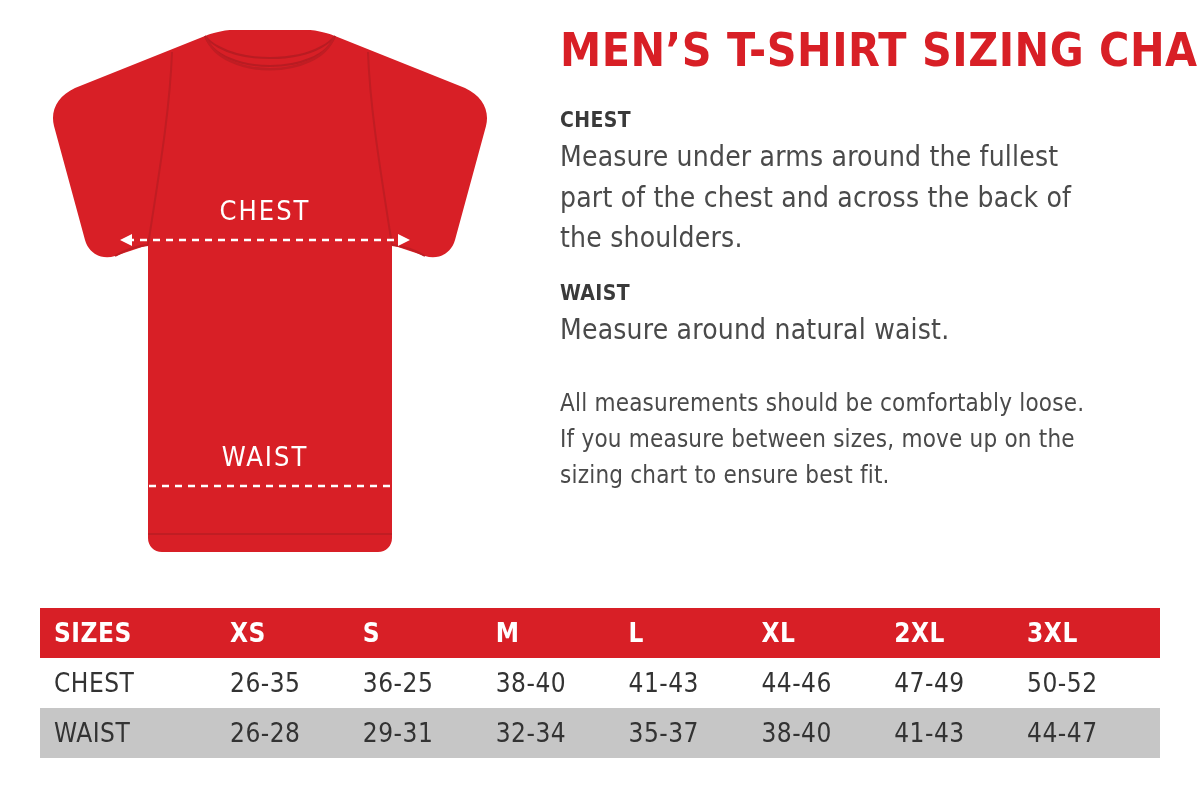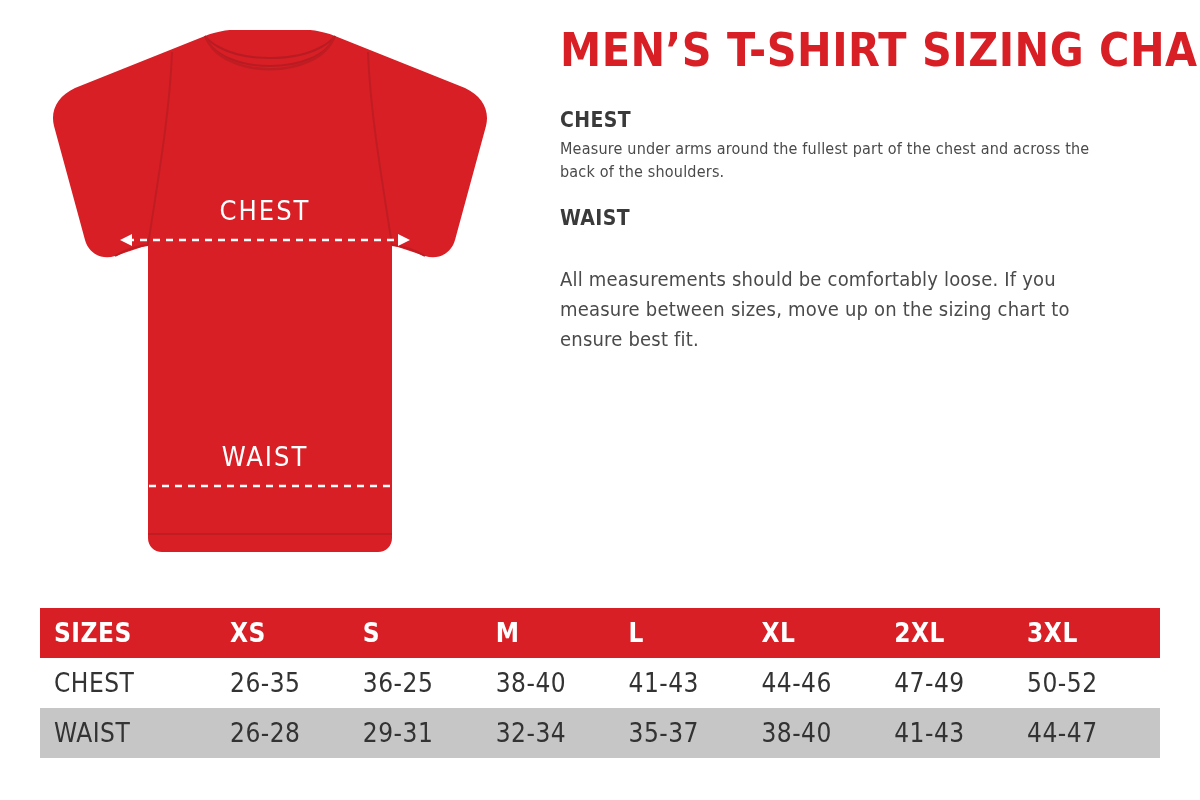--- a/index.html
+++ b/index.html
@@ -55,29 +55,29 @@
     margin-bottom: 22px;
   }
   .section-head {
     font-weight: bold;
     font-size: 21px;
     color: #3a3a3a;
     letter-spacing: 0.4px;
     margin-bottom: 5px;
   }
   .section-body {
-    font-size: 16px;
+    font-size: 28px;
     color: #4a4a4a;
     line-height: 1.45;
     max-width: 540px;
     letter-spacing: 0.2px;
   }
   .note {
     margin-top: 34px;
-    font-size: 20px;
+    font-size: 24px;
     color: #4a4a4a;
     line-height: 1.5;
     max-width: 540px;
     letter-spacing: 0.2px;
   }
 
   
   .size-table {
     position: absolute;
     left: 40px;
@@ -187,20 +187,21 @@
   <div class="info-panel">
     <h1 class="chart-title">MEN’S T-SHIRT SIZING CHART</h1>
 
     <div class="section">
       <div class="section-head">CHEST</div>
       <div class="section-body">Measure under arms around the fullest part of the chest and across the back of the shoulders.</div>
     </div>
 
     <div class="section">
       <div class="section-head">WAIST</div>
+      <div class="section-body">Measure around natural waist.</div>
     </div>
 
     <div class="note">All measurements should be comfortably loose. If you measure between sizes, move up on the sizing chart to ensure best fit.</div>
   </div>
 
   <table class="size-table">
     <thead>
       <tr class="head-row">
         <th class="col-label">SIZES</th>
         <th>XS</th>

